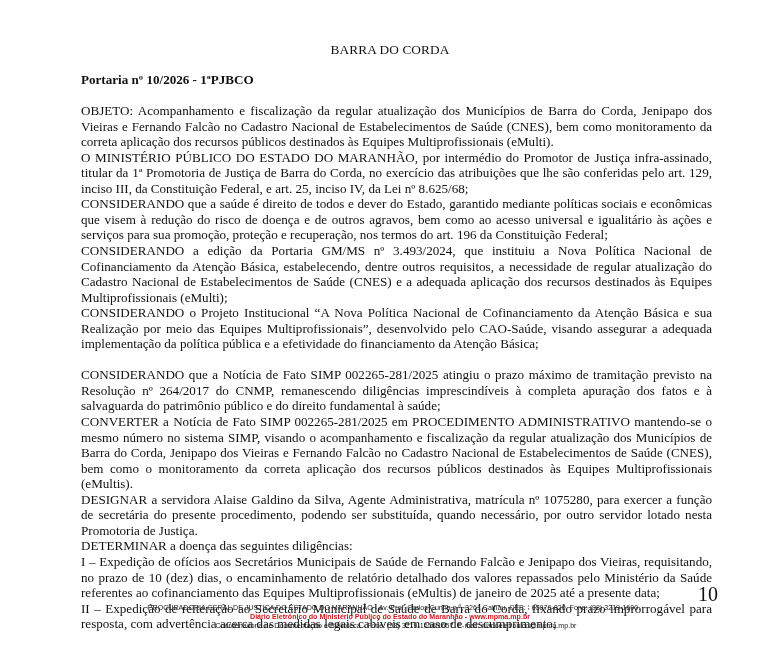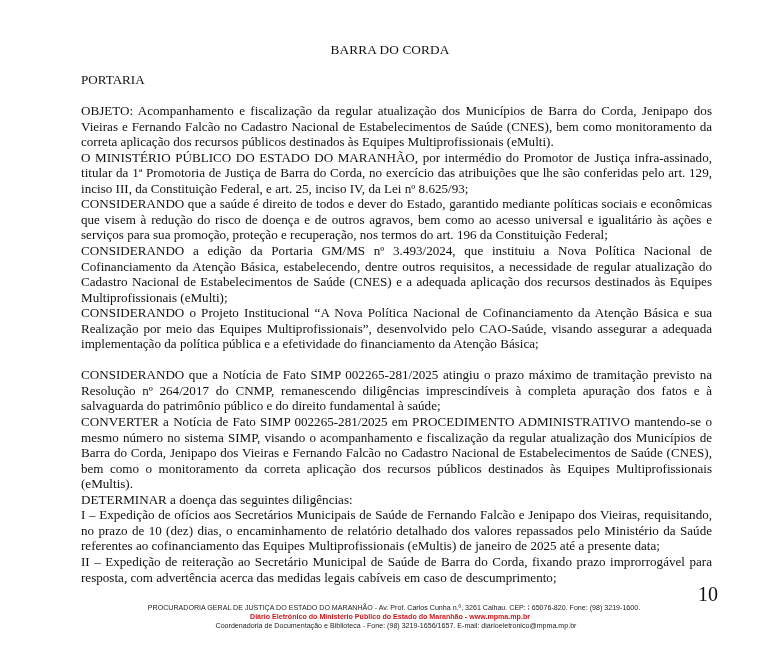--- a/index.html
+++ b/index.html
@@ -35,30 +35,31 @@
   .footer .line2 { color: #d0161b; font-weight: bold; }
   .footer .line3 { position: relative; left: 6px; }
 </style>
 </head>
 <body>
 
 <div class="page">
   <div class="city">BARRA DO CORDA</div>
 
   <div class="body-text">
-    <p>PORTARIA</p>
+    <p class="title">Portaria nº 10/2026 - 1ªPJBCO</p>
     <div class="spacer"></div>
     <p class="last-left">OBJETO: Acompanhamento e fiscalização da regular atualização dos Municípios de Barra do Corda, Jenipapo dos Vieiras e Fernando Falcão no Cadastro Nacional de Estabelecimentos de Saúde (CNES), bem como monitoramento da correta aplicação dos recursos públicos destinados às Equipes Multiprofissionais (eMulti).</p>
-    <p class="last-left">O MINISTÉRIO PÚBLICO DO ESTADO DO MARANHÃO, por intermédio do Promotor de Justiça infra-assinado, titular da 1ª Promotoria de Justiça de Barra do Corda, no exercício das atribuições que lhe são conferidas pelo art. 129, inciso III, da Constituição Federal, e art. 25, inciso IV, da Lei nº 8.625/93;</p>
+    <p class="last-left">O MINISTÉRIO PÚBLICO DO ESTADO DO MARANHÃO, por intermédio do Promotor de Justiça infra-assinado, titular da 1ª Promotoria de Justiça de Barra do Corda, no exercício das atribuições que lhe são conferidas pelo art. 129, inciso III, da Constituição Federal, e art. 25, inciso IV, da Lei nº 8.625/68;</p>
     <p class="last-left">CONSIDERANDO que a saúde é direito de todos e dever do Estado, garantido mediante políticas sociais e econômicas que visem à redução do risco de doença e de outros agravos, bem como ao acesso universal e igualitário às ações e serviços para sua promoção, proteção e recuperação, nos termos do art. 196 da Constituição Federal;</p>
     <p class="last-left">CONSIDERANDO a edição da Portaria GM/MS nº 3.493/2024, que instituiu a Nova Política Nacional de Cofinanciamento da Atenção Básica, estabelecendo, dentre outros requisitos, a necessidade de regular atualização do Cadastro Nacional de Estabelecimentos de Saúde (CNES) e a adequada aplicação dos recursos destinados às Equipes Multiprofissionais (eMulti);</p>
     <p class="last-left">CONSIDERANDO o Projeto Institucional “A Nova Política Nacional de Cofinanciamento da Atenção Básica e sua Realização por meio das Equipes Multiprofissionais”, desenvolvido pelo CAO-Saúde, visando assegurar a adequada implementação da política pública e a efetividade do financiamento da Atenção Básica;</p>
     <div class="spacer"></div>
     <p class="last-left">CONSIDERANDO que a Notícia de Fato SIMP 002265-281/2025 atingiu o prazo máximo de tramitação previsto na Resolução nº 264/2017 do CNMP, remanescendo diligências imprescindíveis à completa apuração dos fatos e à salvaguarda do patrimônio público e do direito fundamental à saúde;</p>
     <p class="last-left">CONVERTER a Notícia de Fato SIMP 002265-281/2025 em PROCEDIMENTO ADMINISTRATIVO mantendo-se o mesmo número no sistema SIMP, visando o acompanhamento e fiscalização da regular atualização dos Municípios de Barra do Corda, Jenipapo dos Vieiras e Fernando Falcão no Cadastro Nacional de Estabelecimentos de Saúde (CNES), bem como o monitoramento da correta aplicação dos recursos públicos destinados às Equipes Multiprofissionais (eMultis).</p>
+    <p class="last-left">DESIGNAR a servidora Alaise Galdino da Silva, Agente Administrativa, matrícula nº 1075280, para exercer a função de secretária do presente procedimento, podendo ser substituída, quando necessário, por outro servidor lotado nesta Promotoria de Justiça.</p>
     <p class="last-left">DETERMINAR a doença das seguintes diligências:</p>
     <p class="last-left">I – Expedição de ofícios aos Secretários Municipais de Saúde de Fernando Falcão e Jenipapo dos Vieiras, requisitando, no prazo de 10 (dez) dias, o encaminhamento de relatório detalhado dos valores repassados pelo Ministério da Saúde referentes ao cofinanciamento das Equipes Multiprofissionais (eMultis) de janeiro de 2025 até a presente data;</p>
     <p class="last-left">II – Expedição de reiteração ao Secretário Municipal de Saúde de Barra do Corda, fixando prazo improrrogável para resposta, com advertência acerca das medidas legais cabíveis em caso de descumprimento;</p>
   </div>
 
   <div class="page-number">10</div>
 
   <div class="footer">
     <div class="line1">PROCURADORIA GERAL DE JUSTIÇA DO ESTADO DO MARANHÃO -  Av. Prof. Carlos Cunha n.º, 3261 Calhau. CEP:  ⁞ 65076-820. Fone: (98) 3219-1600.</div>
     <div class="line2">Diário Eletrônico do Ministério Público do Estado do Maranhão - www.mpma.mp.br</div>

